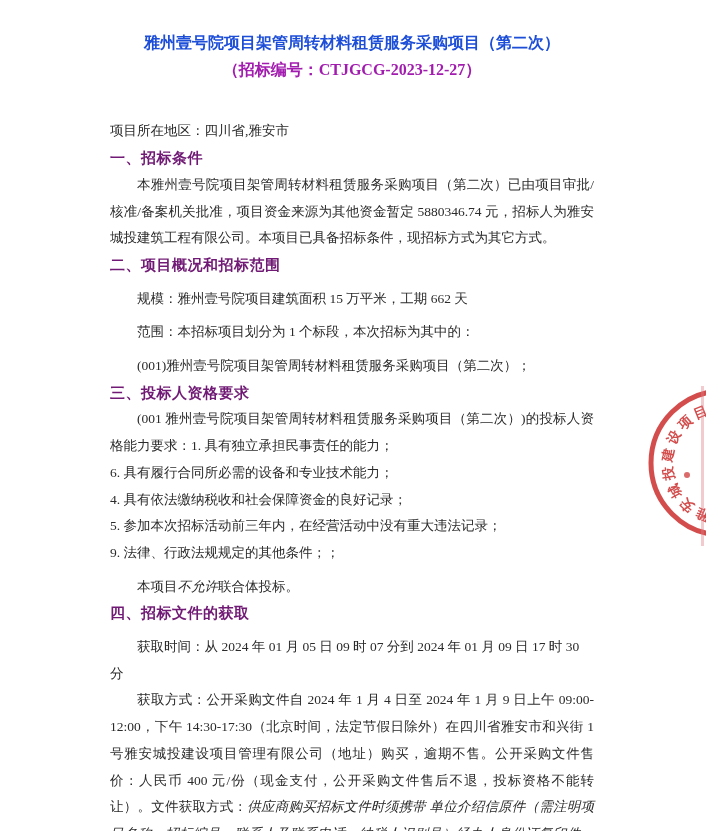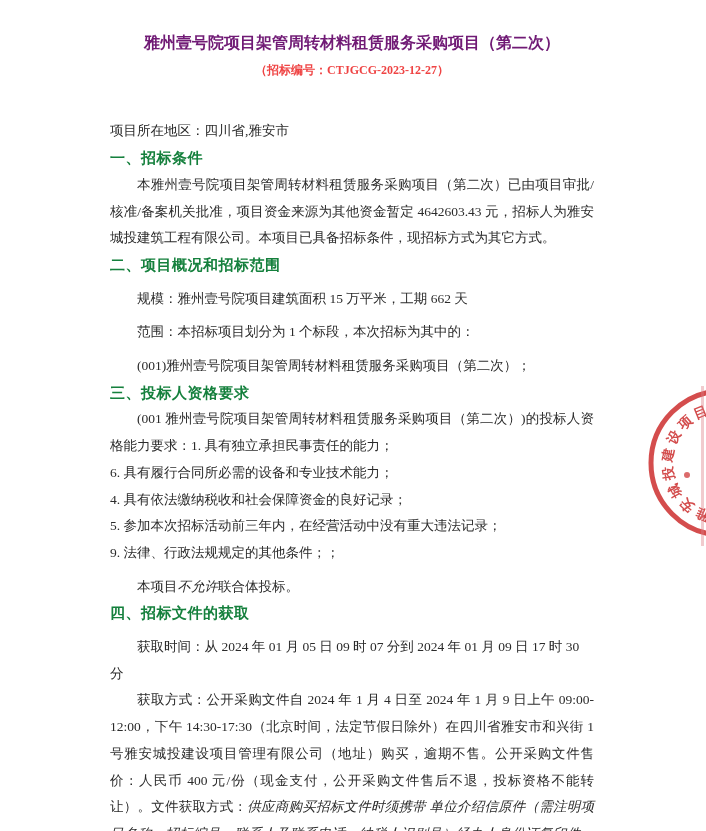--- a/index.html
+++ b/index.html
@@ -17,39 +17,39 @@
     padding:30px 112px 0 110px;
     box-sizing:border-box;
     line-height:26.7px;
     font-size:13.5px;
   }
   .title{
     margin:0;
     text-align:center;
     font-size:16px;
     font-weight:bold;
-    color:#701a75;
+    color:#1d4ed8;
     line-height:26.7px;
     font-family:"Liberation Serif","DejaVu Serif",serif;
   }
   .subtitle{
     text-align:center;
-    font-size:12px;
+    font-size:16px;
     font-weight:bold;
-    color:#ef4444;
+    color:#a21caf;
     line-height:26.7px;
   }
   .gap{height:35px;}
   .line{line-height:26.7px;}
   h2.sec{
     margin:0;
     font-family:"Liberation Sans","DejaVu Sans",sans-serif;
     font-size:15px;
     font-weight:bold;
-    color:#15803d;
+    color:#701a75;
     line-height:26.7px;
     letter-spacing:0.5px;
   }
   p.para{
     margin:0;
     text-align:justify;
     line-height:26.7px;
   }
   .indent{text-indent:2em;margin-top:7px;}
   em.kai{font-style:italic;}
@@ -78,21 +78,21 @@
 <div class="doc">
 
   <h1 class="title">雅州壹号院项目架管周转材料租赁服务采购项目（第二次）</h1>
   <div class="subtitle">（招标编号：CTJGCG-2023-12-27）</div>
 
   <div class="gap"></div>
 
   <div class="line">项目所在地区：四川省,雅安市</div>
 
   <h2 class="sec">一、招标条件</h2>
-  <p class="para indent">本雅州壹号院项目架管周转材料租赁服务采购项目（第二次）已由项目审批/核准/备案机关批准，项目资金来源为其他资金暂定 4642603.43 元，招标人为雅安城投建筑工程有限公司。本项目已具备招标条件，现招标方式为其它方式。</p>
+  <p class="para indent">本雅州壹号院项目架管周转材料租赁服务采购项目（第二次）已由项目审批/核准/备案机关批准，项目资金来源为其他资金暂定 5880346.74 元，招标人为雅安城投建筑工程有限公司。本项目已具备招标条件，现招标方式为其它方式。</p>
 
   <h2 class="sec">二、项目概况和招标范围</h2>
   <div class="line indent">规模：雅州壹号院项目建筑面积 15 万平米，工期 662 天</div>
   <div class="line indent">范围：本招标项目划分为 1 个标段，本次招标为其中的：</div>
   <div class="line indent">(001)雅州壹号院项目架管周转材料租赁服务采购项目（第二次）；</div>
 
   <h2 class="sec">三、投标人资格要求</h2>
   <p class="para indent">(001 雅州壹号院项目架管周转材料租赁服务采购项目（第二次）)的投标人资格能力要求：1. 具有独立承担民事责任的能力；</p>
   <div class="line">6. 具有履行合同所必需的设备和专业技术能力；</div>
   <div class="line">4. 具有依法缴纳税收和社会保障资金的良好记录；</div>

